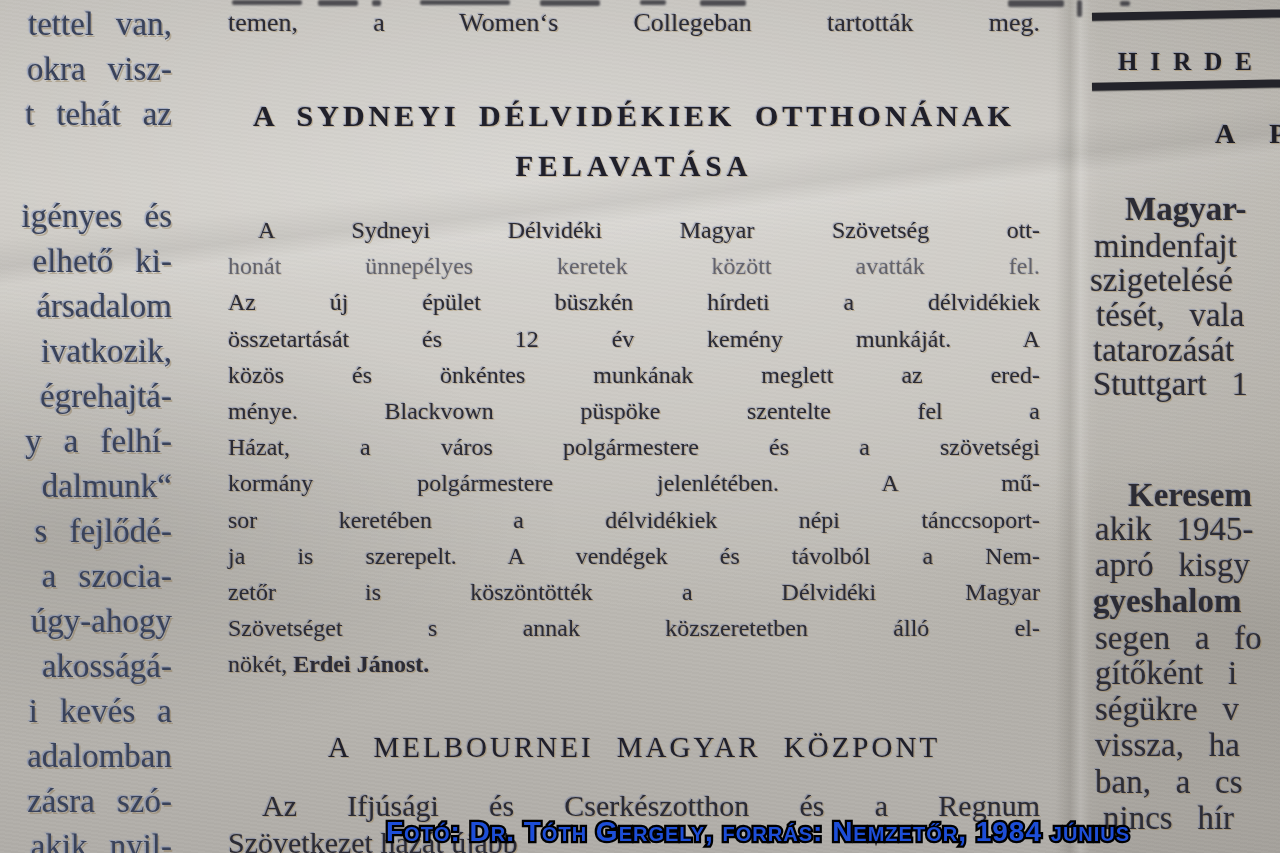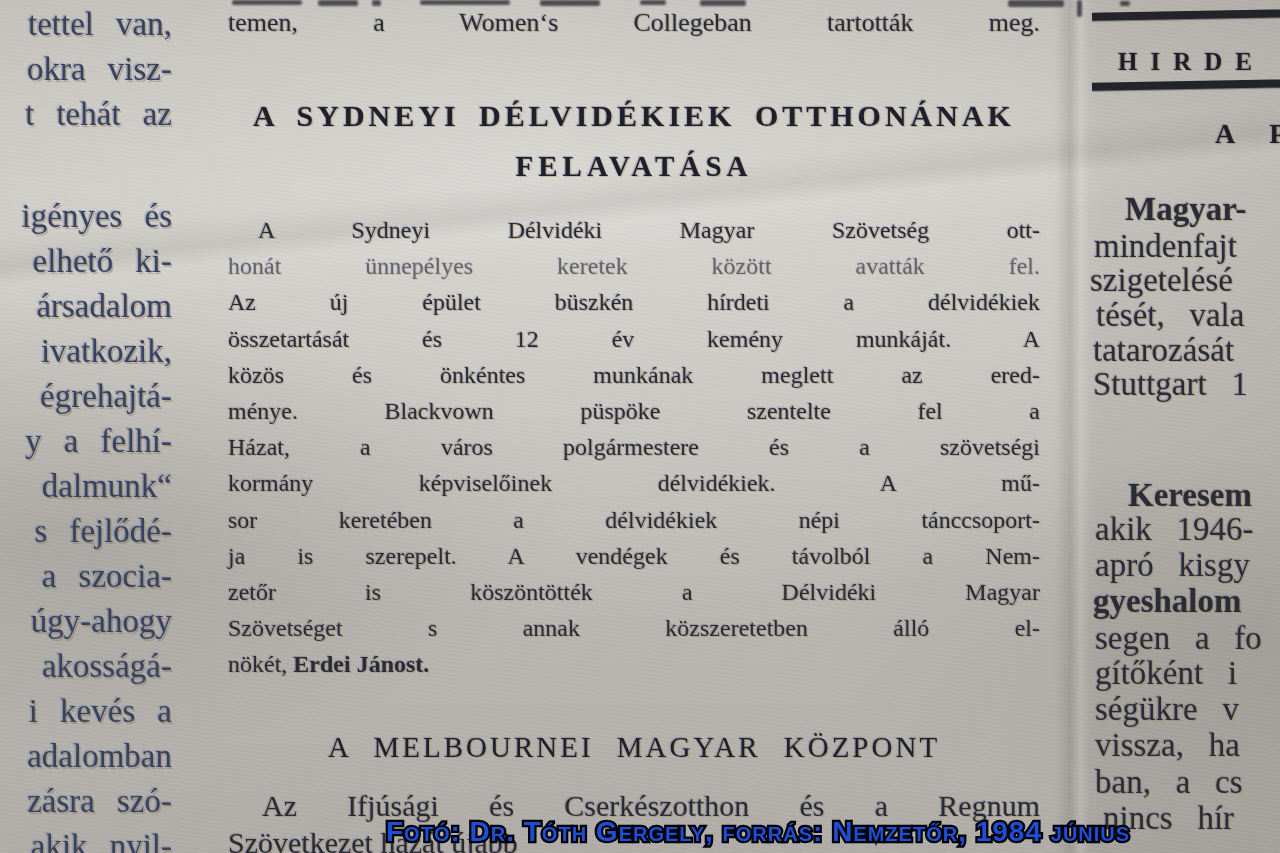--- a/index.html
+++ b/index.html
@@ -121,21 +121,21 @@
   <div class="h1b ink">FELAVATÁSA</div>
 
   <div class="para">
     <div class="pl jline indent ink">A Sydneyi Délvidéki Magyar Szövetség ott-</div>
     <div class="pl jline faded">honát ünnepélyes keretek között avatták fel.</div>
     <div class="pl jline ink">Az új épület büszkén hírdeti a délvidékiek</div>
     <div class="pl jline ink">összetartását és 12 év kemény munkáját. A</div>
     <div class="pl jline ink">közös és önkéntes munkának meglett az ered-</div>
     <div class="pl jline ink">ménye. Blackvown püspöke szentelte fel a</div>
     <div class="pl jline ink">Házat, a város polgármestere és a szövetségi</div>
-    <div class="pl jline ink">kormány képviselőinek délvidékiek. A mű-</div>
+    <div class="pl jline ink">kormány polgármestere jelenlétében. A mű-</div>
     <div class="pl jline ink">sor keretében a délvidékiek népi tánccsoport-</div>
     <div class="pl jline ink">ja is szerepelt. A vendégek és távolból a Nem-</div>
     <div class="pl jline ink">zetőr is köszöntötték a Délvidéki Magyar</div>
     <div class="pl jline ink">Szövetséget s annak közszeretetben álló el-</div>
     <div class="pl jline last ink"><span>nökét, </span><span class="bold">Erdei Jánost.</span></div>
   </div>
 
   <div class="h2 ink">A MELBOURNEI MAGYAR KÖZPONT</div>
   <div class="a2l1 jline ink">Az Ifjúsági és Cserkészotthon és a Regnum</div>
   <div class="a2l2 ink">Szövetkezet házát újabb</div>
@@ -147,21 +147,21 @@
   <div class="rule" style="top:81px"></div>
   <div class="subheader ink">A P</div>
 
   <div class="rl ink bold" style="top:191px;left:37px">Magyar-</div>
   <div class="rl ink" style="top:228px;left:6px">mindenfajt</div>
   <div class="rl ink" style="top:262px;left:2px">szigetelésé</div>
   <div class="rl ink" style="top:297px;left:8px">tését, vala</div>
   <div class="rl ink" style="top:332px;left:5px">tatarozását</div>
   <div class="rl ink" style="top:366px;left:5px">Stuttgart 1</div>
   <div class="rl ink bold" style="top:477px;left:40px">Keresem</div>
-  <div class="rl ink" style="top:511px;left:7px">akik 1946-</div>
+  <div class="rl ink" style="top:511px;left:7px">akik 1945-</div>
   <div class="rl ink" style="top:547px;left:7px">apró kisgy</div>
   <div class="rl ink bold" style="top:583px;left:5px">gyeshalom</div>
   <div class="rl ink" style="top:620px;left:7px">segen a fo</div>
   <div class="rl ink" style="top:655px;left:7px">gítőként i</div>
   <div class="rl ink" style="top:691px;left:7px">ségükre v</div>
   <div class="rl ink" style="top:727px;left:7px">vissza, ha</div>
   <div class="rl ink" style="top:764px;left:7px">ban, a cs</div>
   <div class="rl ink" style="top:800px;left:15px">nincs hír</div>
 </div>
 

